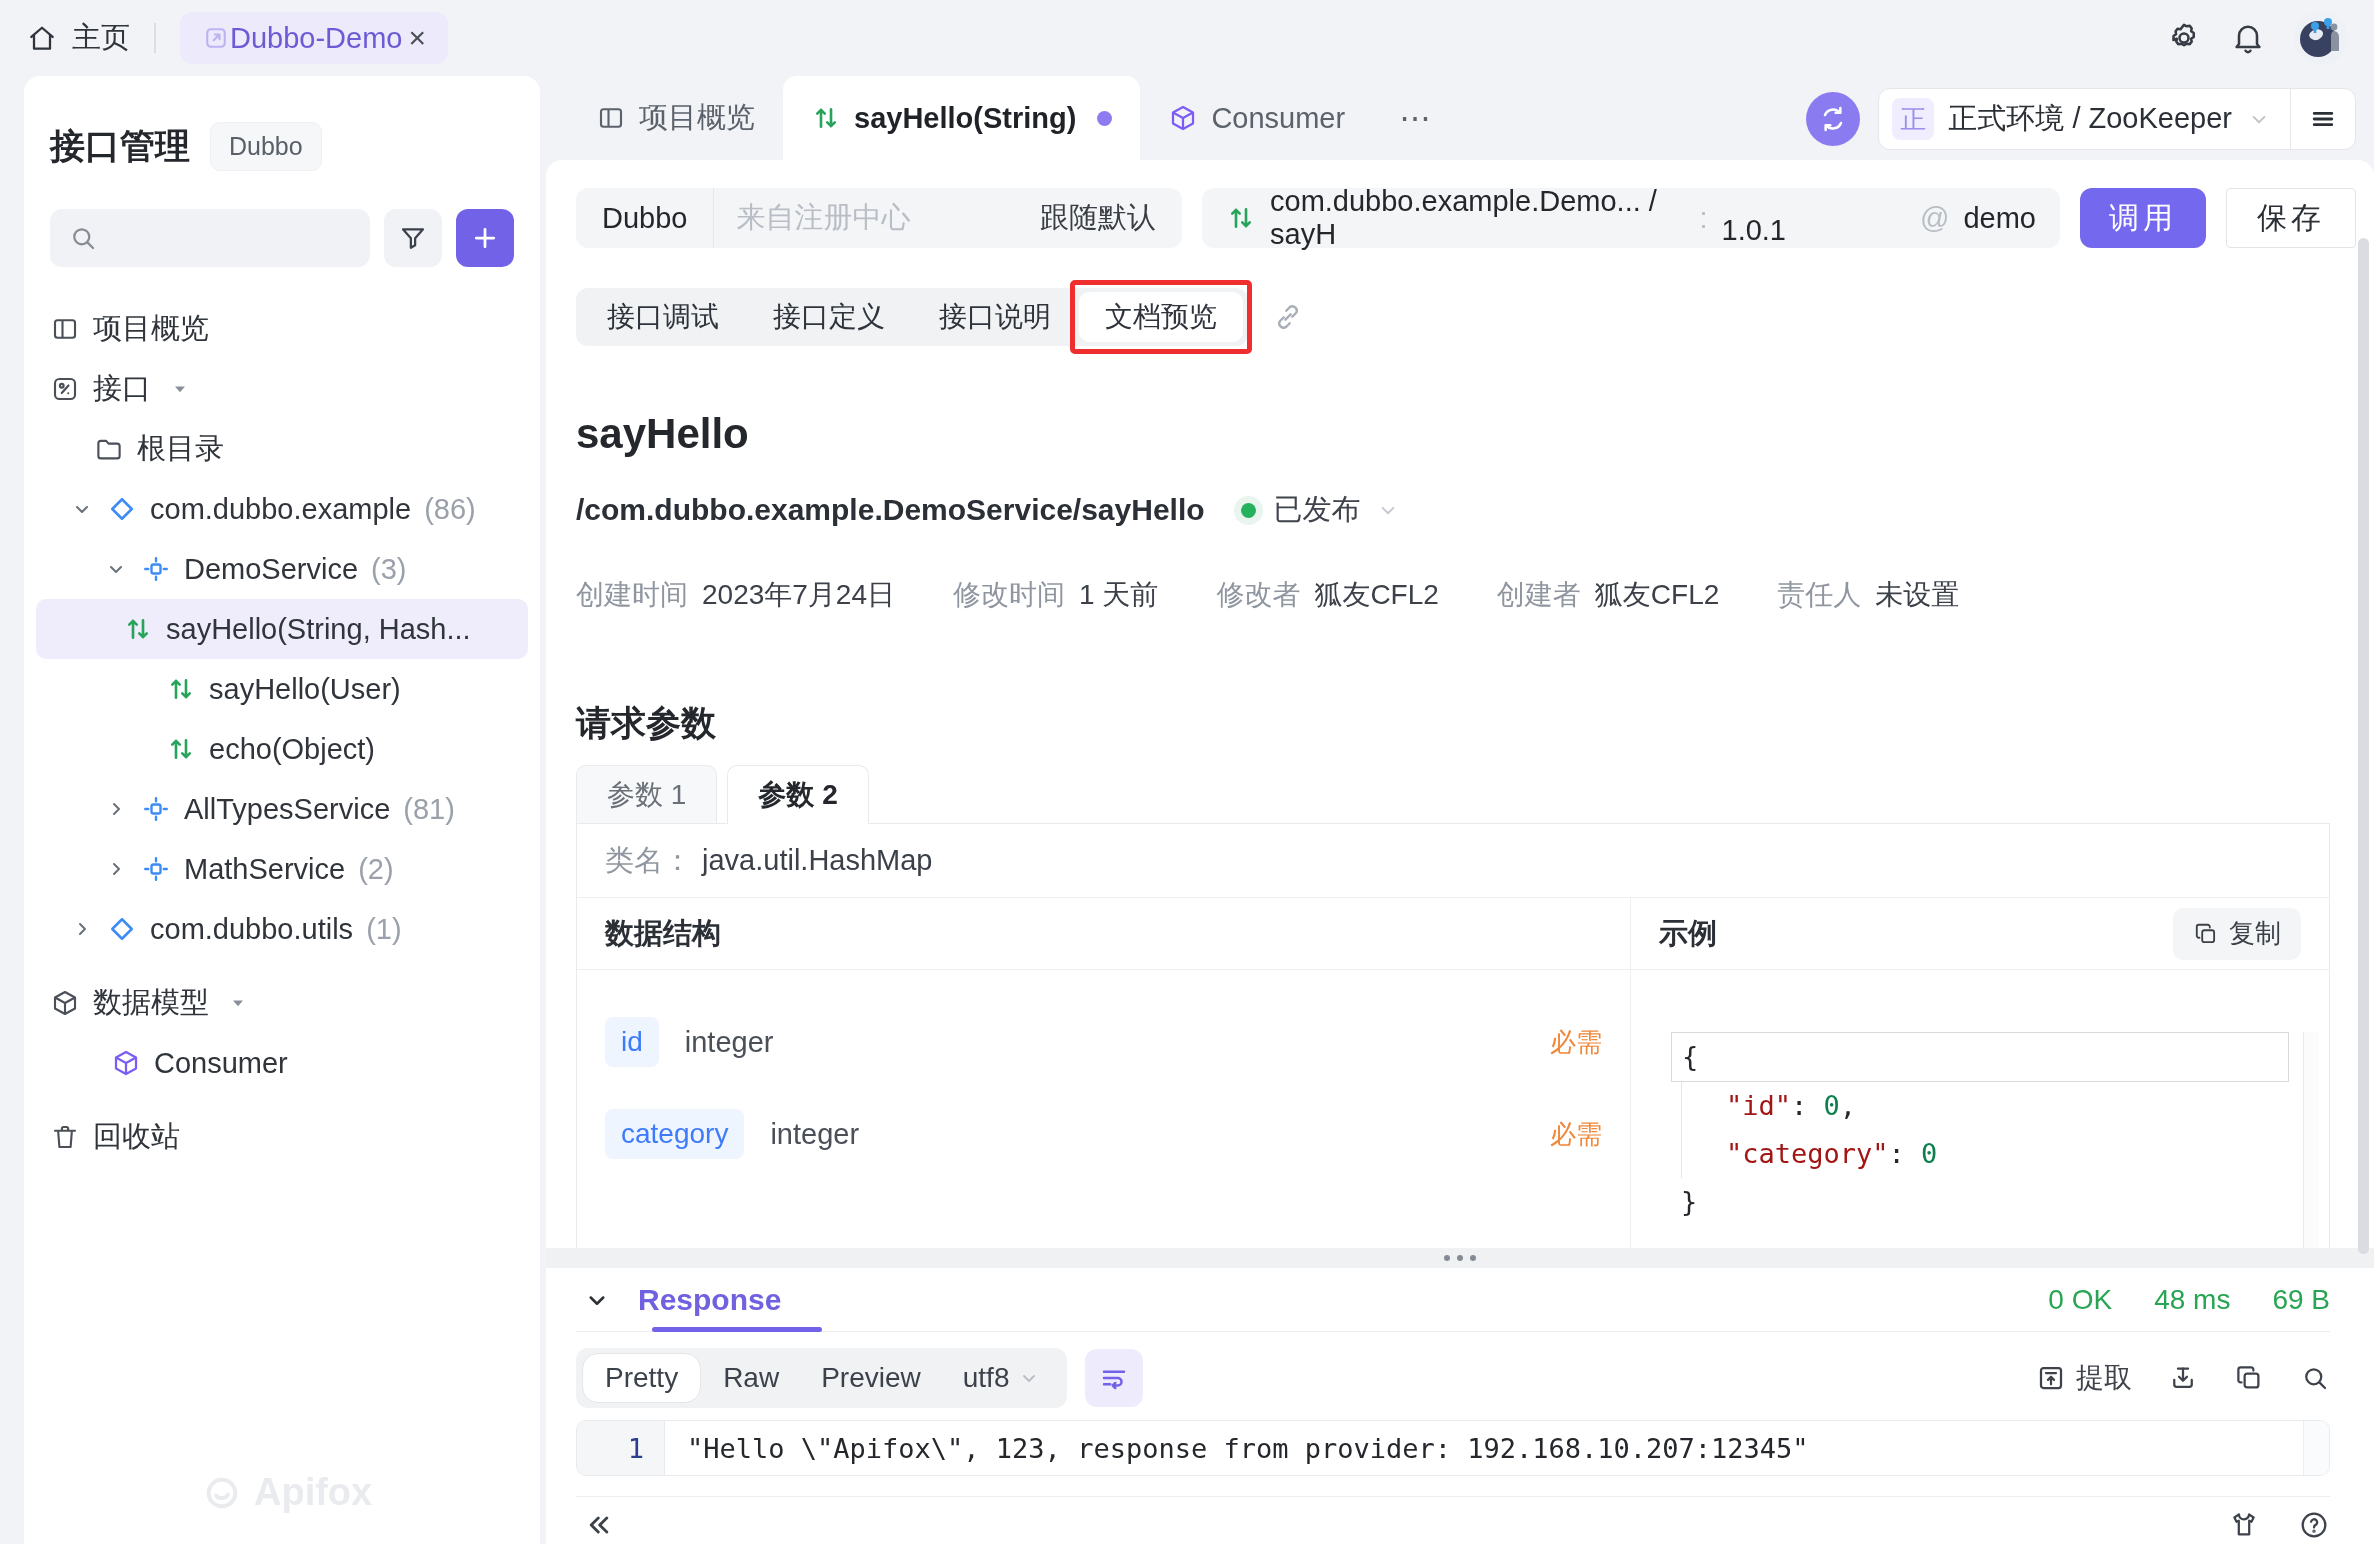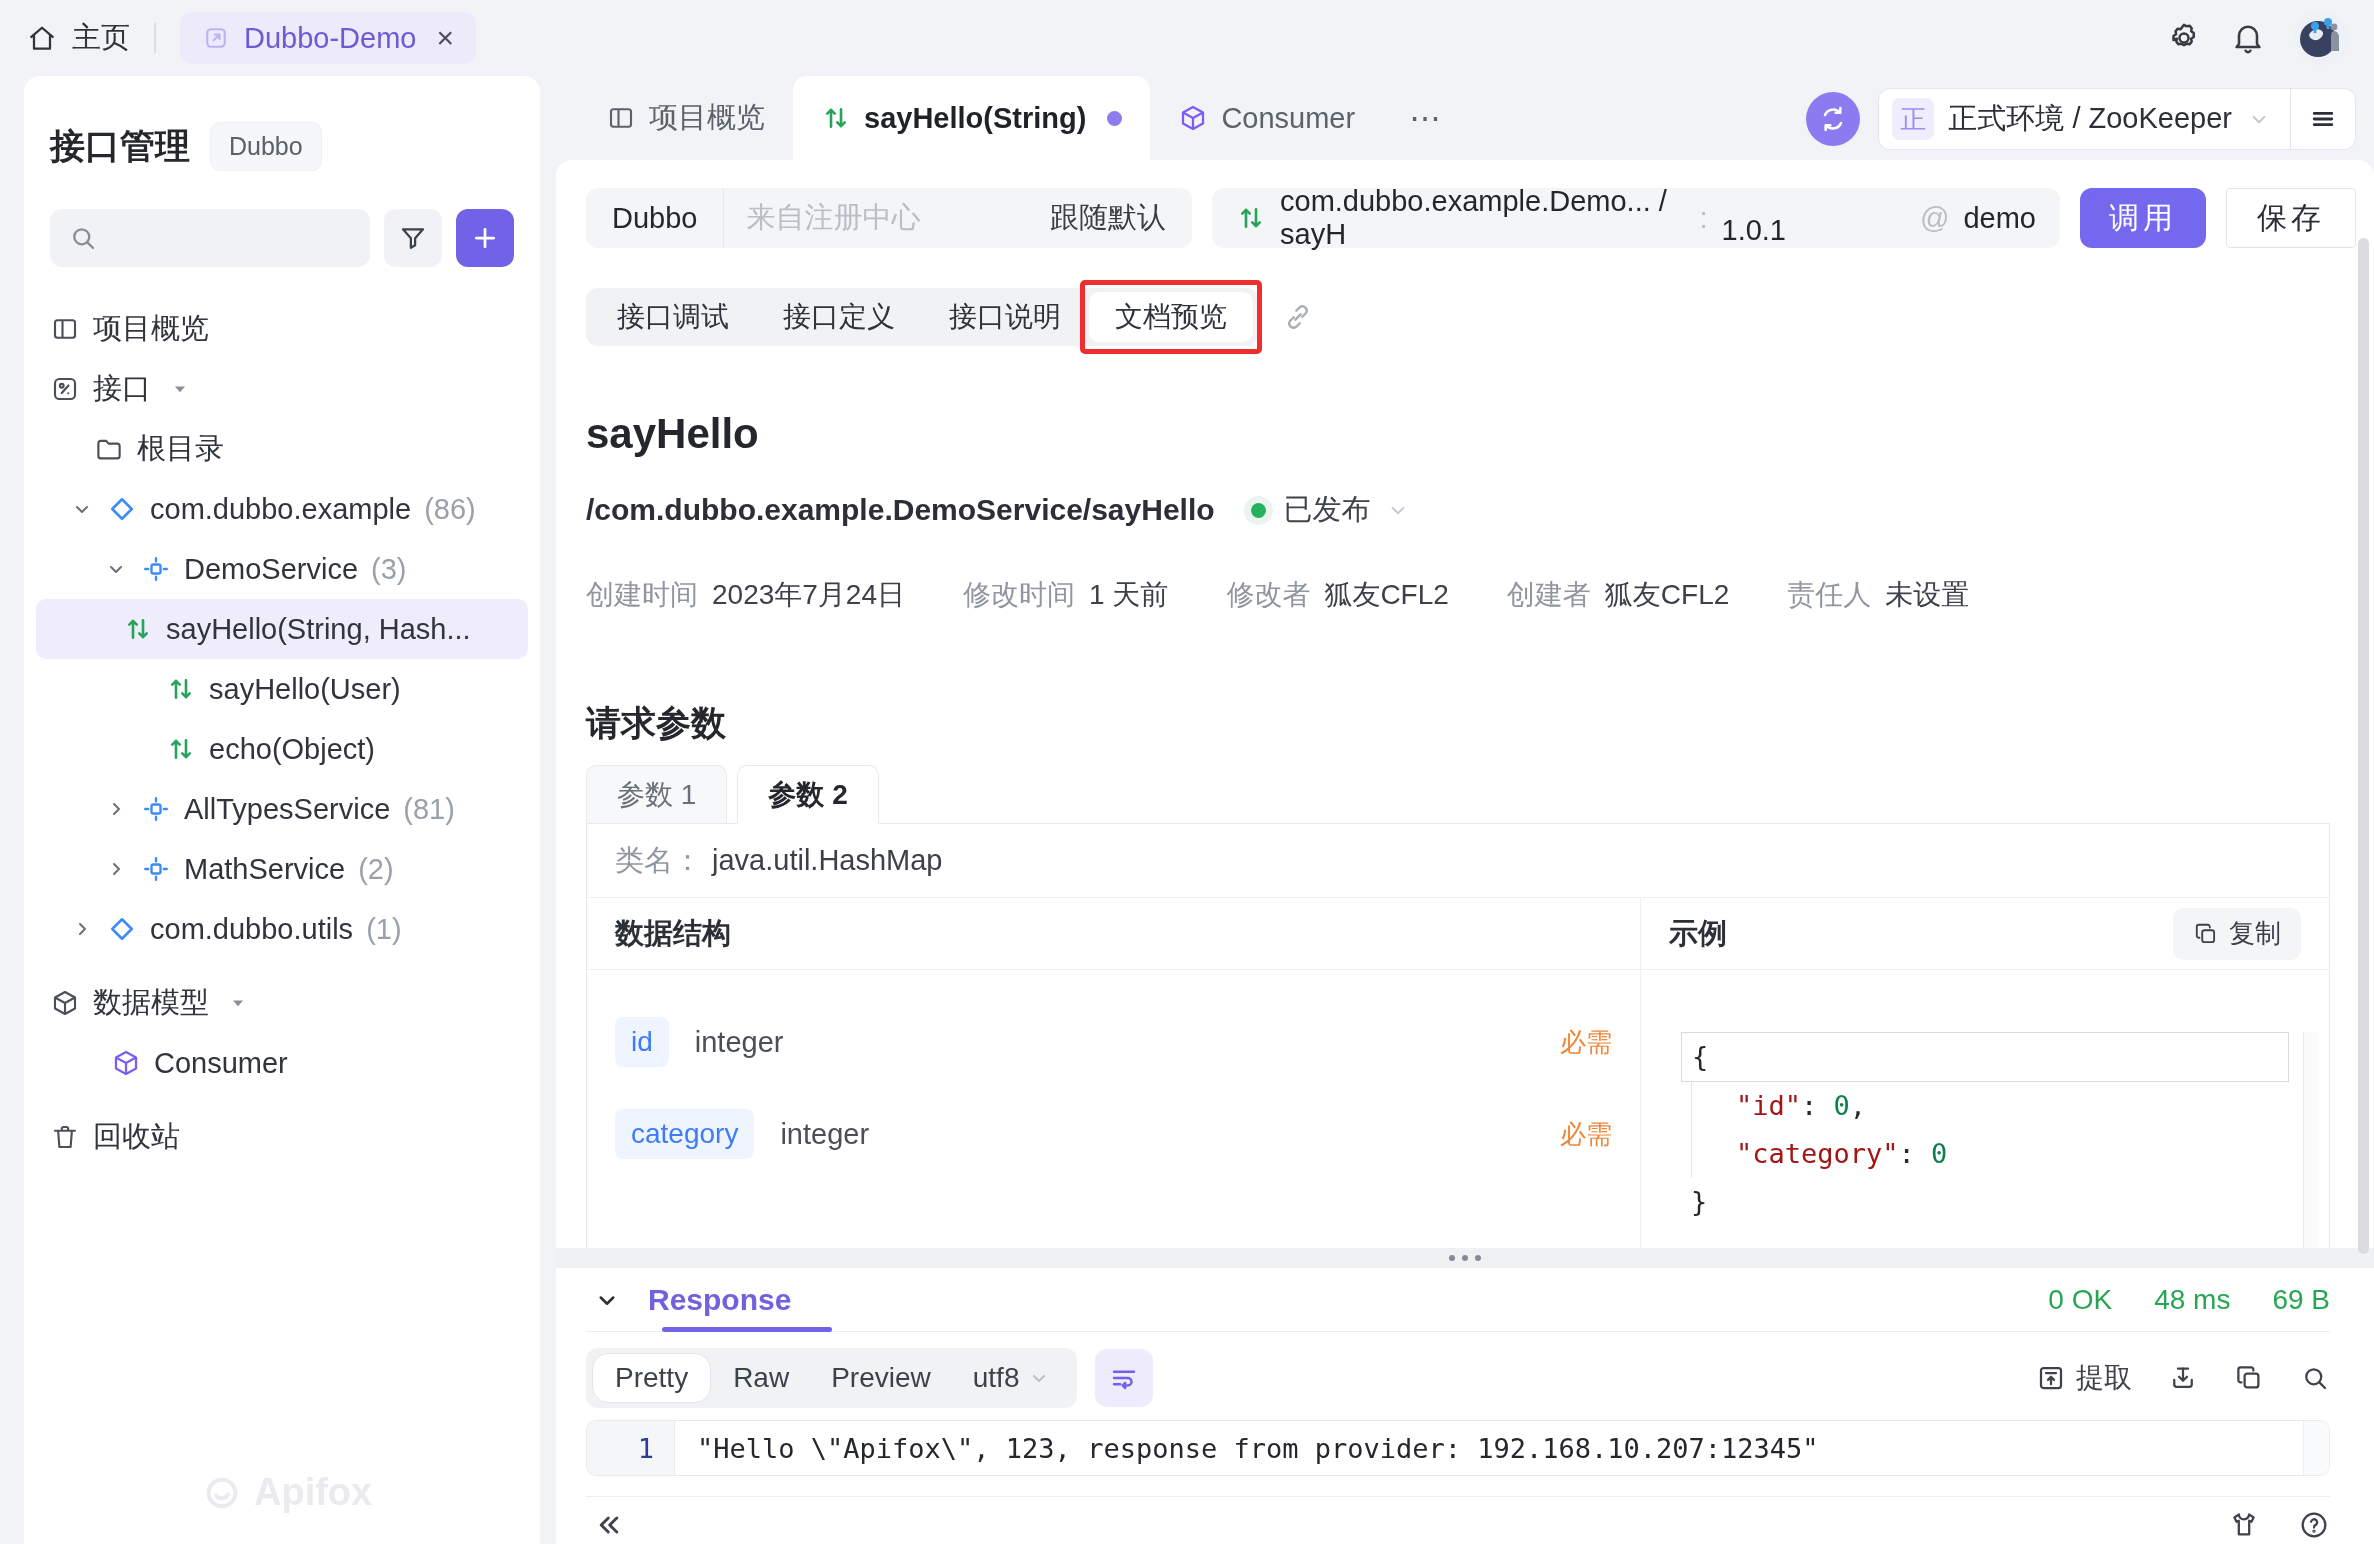--- a/index.html
+++ b/index.html
@@ -8,29 +8,29 @@
     font-family:"Liberation Sans","DejaVu Sans",sans-serif;
     background:#f2f3f6; color:#2b2f36; position:relative;
   }
   .ic { display:inline-flex; align-items:center; justify-content:center; flex:none; }
   .ic svg { display:block; }
 
   
   .topbar { height:76px; display:flex; align-items:center; padding:0 26px; }
   .home { display:flex; align-items:center; gap:14px; font-size:29px; color:#2f343c; }
   .tb-div { width:2px; height:30px; background:#dcdee3; margin:0 24px; }
-  .projtab { display:flex; align-items:center; gap:14px; background:#eceafb; border-radius:12px;
+  .projtab { display:flex; align-items:center; background:#eceafb; border-radius:12px;
     height:52px; padding:0 22px; color:#6c5bd4; font-size:29px; }
   .projtab .open-ic { color:#bdb3f2; }
   .projtab .x { color:#4a4f58; font-size:30px; margin-left:6px; }
   .topbar-right { margin-left:auto; display:flex; align-items:center; gap:28px; color:#363b44; }
   .avatar { width:54px; height:54px; border-radius:50%; overflow:hidden; background:#eef1f5; position:relative; }
 
   
-  .workspace { display:flex; gap:16px; padding-left:24px; height:1468px; }
+  .workspace { display:flex; gap:6px; padding-left:24px; height:1468px; }
 
   
   .sidebar { width:516px; background:#fff; border-radius:16px 16px 0 0; padding:0 26px; position:relative; flex:none; }
   .sb-header { display:flex; align-items:center; gap:20px; margin-top:46px; }
   .sb-title { font-size:35px; font-weight:bold; color:#24272c; }
   .sb-badge { background:#f6f7f9; border:1px solid #eef0f3; border-radius:10px; padding:9px 18px; font-size:25px; color:#596068; }
   .sb-search-row { display:flex; gap:14px; margin-top:38px; }
   .sb-search { flex:1; height:58px; background:#f1f2f5; border-radius:12px; display:flex; align-items:center; padding:0 18px; color:#878d97; }
   .sb-sq { width:58px; height:58px; background:#f1f2f5; border-radius:12px; display:flex; align-items:center; justify-content:center; color:#3c424b; }
   .sb-plus { background:#7262e8; color:#fff; }

